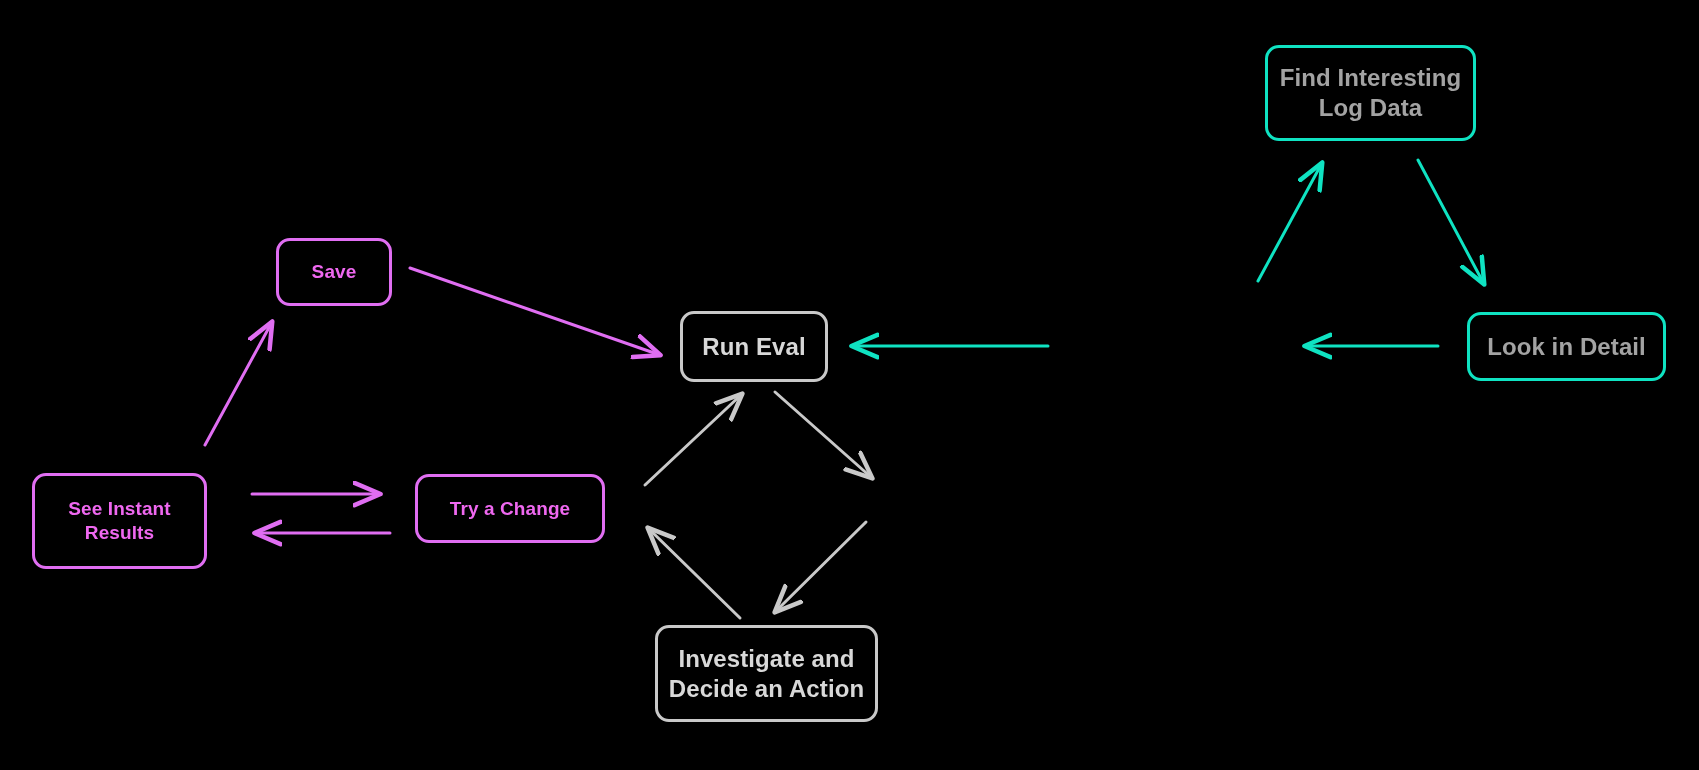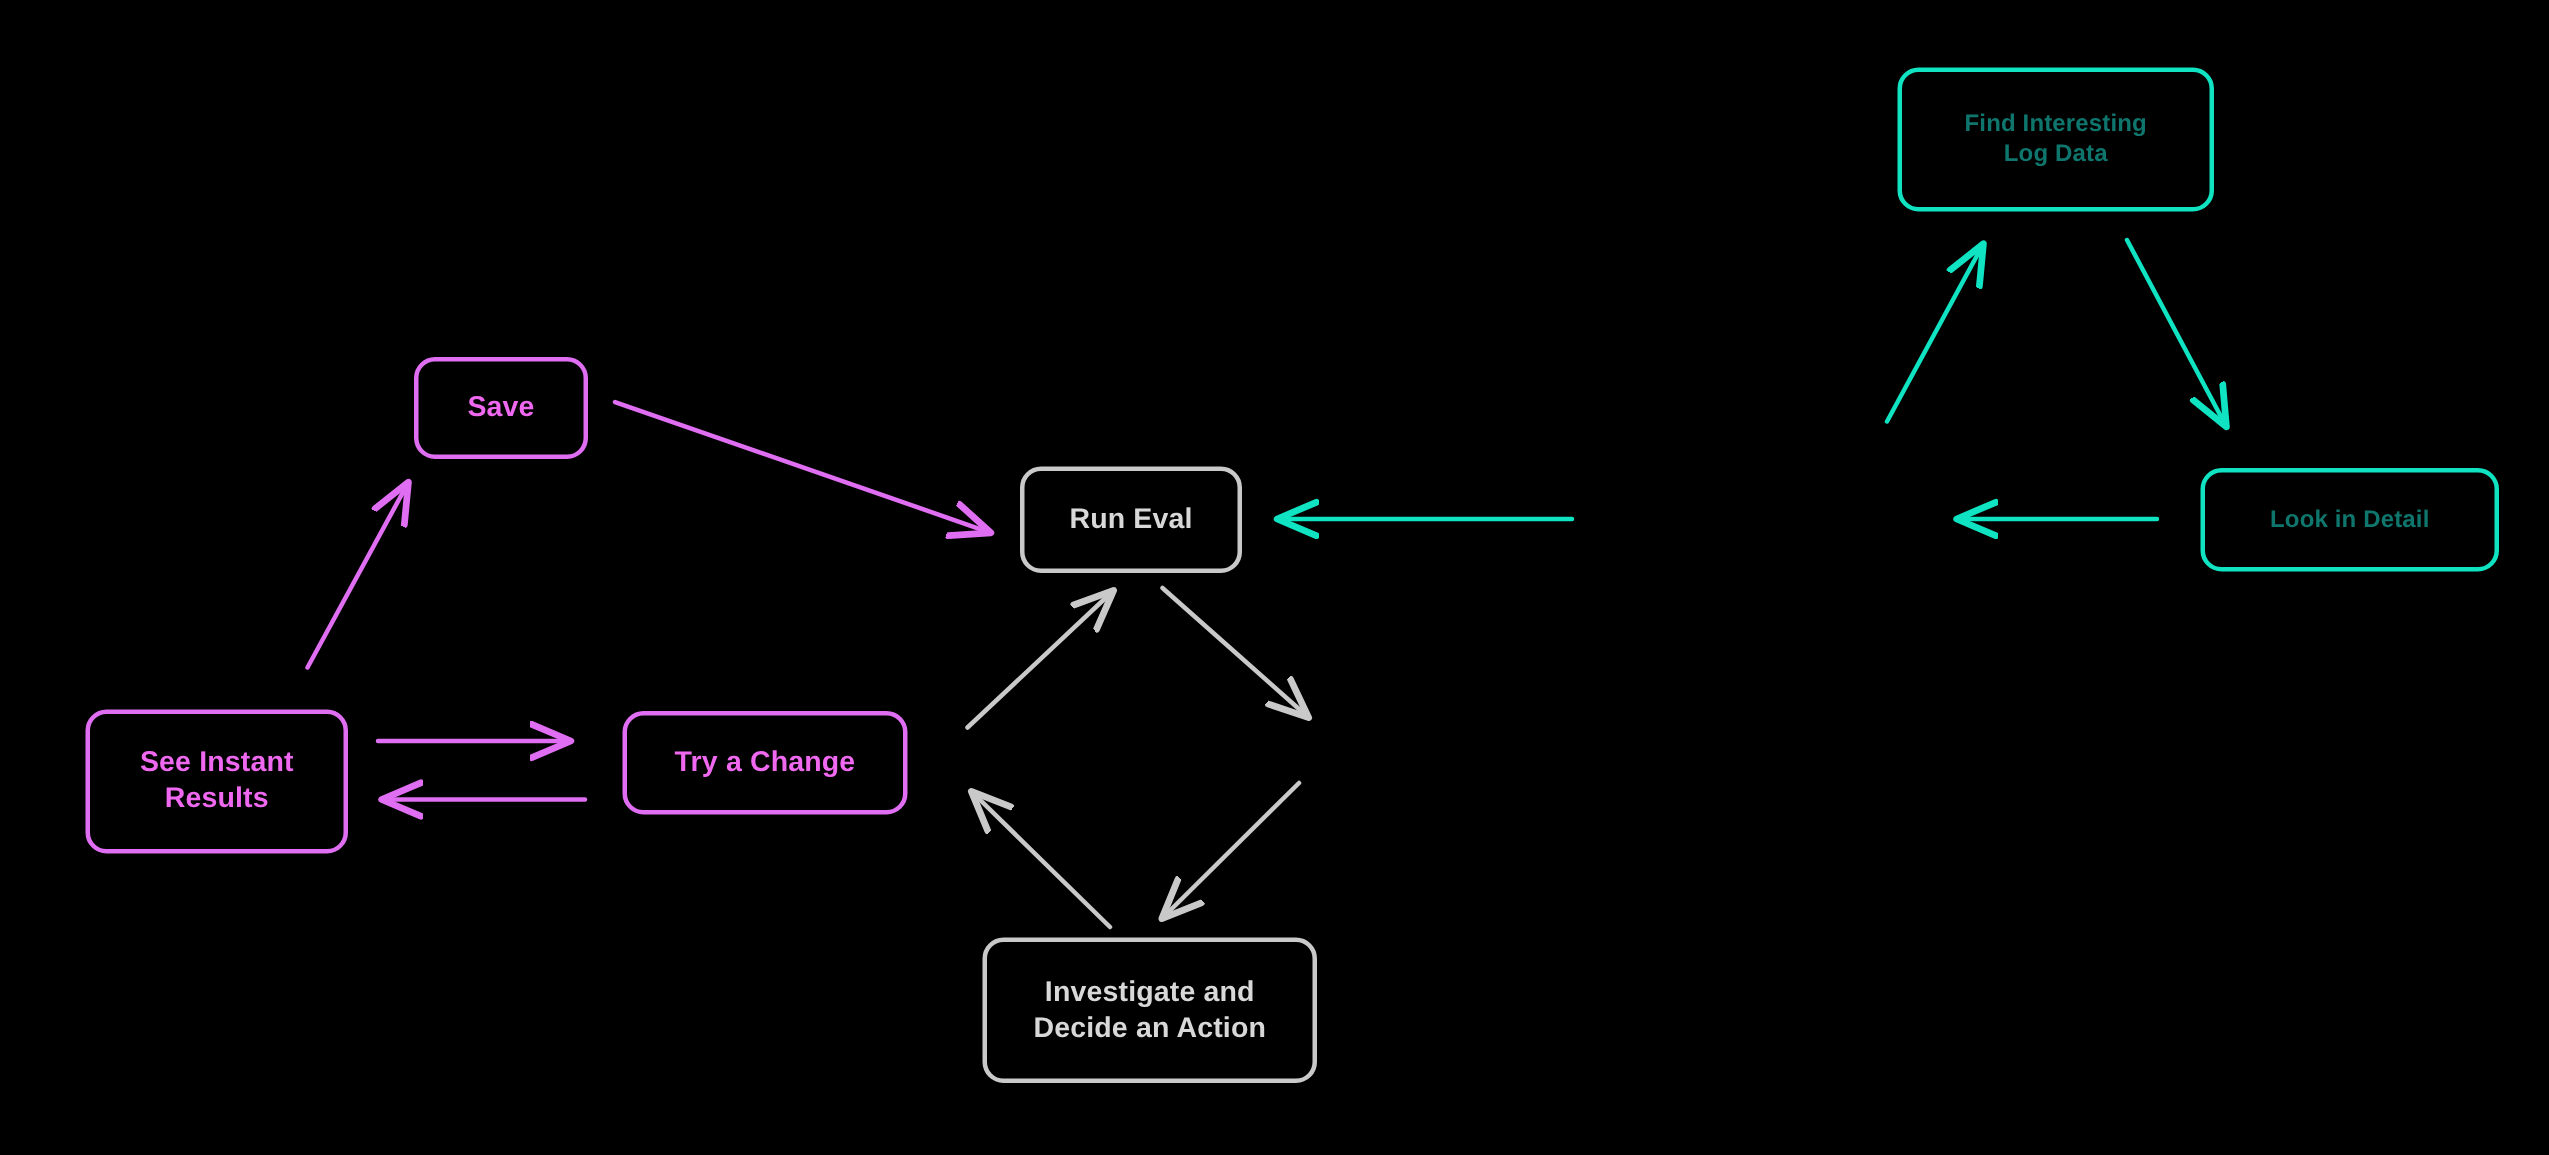--- a/index.html
+++ b/index.html
@@ -37,43 +37,43 @@
     border-radius: 14px;
     background: #000000;
     font-weight: bold;
     line-height: 1.25;
     letter-spacing: 0.1px;
     white-space: pre-line;
   }
   .node.neutral {
     border-color: #c9c9c9;
     color: #d8d8d8;
-    font-size: 19px;
+    font-size: 24px;
   }
   .node.cyan {
     border-color: #0fe3c2;
-    color: #0f766e;
-    font-size: 16px;
+    color: #a3a3a3;
+    font-size: 24px;
   }
   .node.magenta {
     border-color: #e06ef2;
     color: #ef68f0;
     font-size: 19px;
   }
   
   #node-find-log-data { left: 1265px; top: 45px; width: 211px; height: 96px; }
   #node-add-to-dataset { left: 1062px; top: 312px; width: 205px; height: 69px; }
   #node-look-in-detail { left: 1467px; top: 312px; width: 199px; height: 69px; }
   
   #node-run-eval { left: 680px; top: 311px; width: 148px; height: 71px; }
   #node-find-a-pattern { left: 880px; top: 474px; width: 193px; height: 69px; }
   #node-investigate { left: 655px; top: 625px; width: 223px; height: 97px; }
   
   #node-save { left: 276px; top: 238px; width: 116px; height: 68px; }
-  #node-see-instant-results { left: 57px; top: 473px; width: 175px; height: 96px; }
+  #node-see-instant-results { left: 32px; top: 473px; width: 175px; height: 96px; }
   #node-try-a-change { left: 415px; top: 474px; width: 190px; height: 69px; }
 </style>
 </head>
 <body>
 
 <div id="canvas">
 
   <svg id="edge-layer" viewBox="0 0 1699 770" width="1699" height="770" xmlns="http://www.w3.org/2000/svg">
     <defs>
       <marker id="ah-magenta" markerWidth="12" markerHeight="12" refX="9" refY="4.5" orient="auto" markerUnits="strokeWidth">

